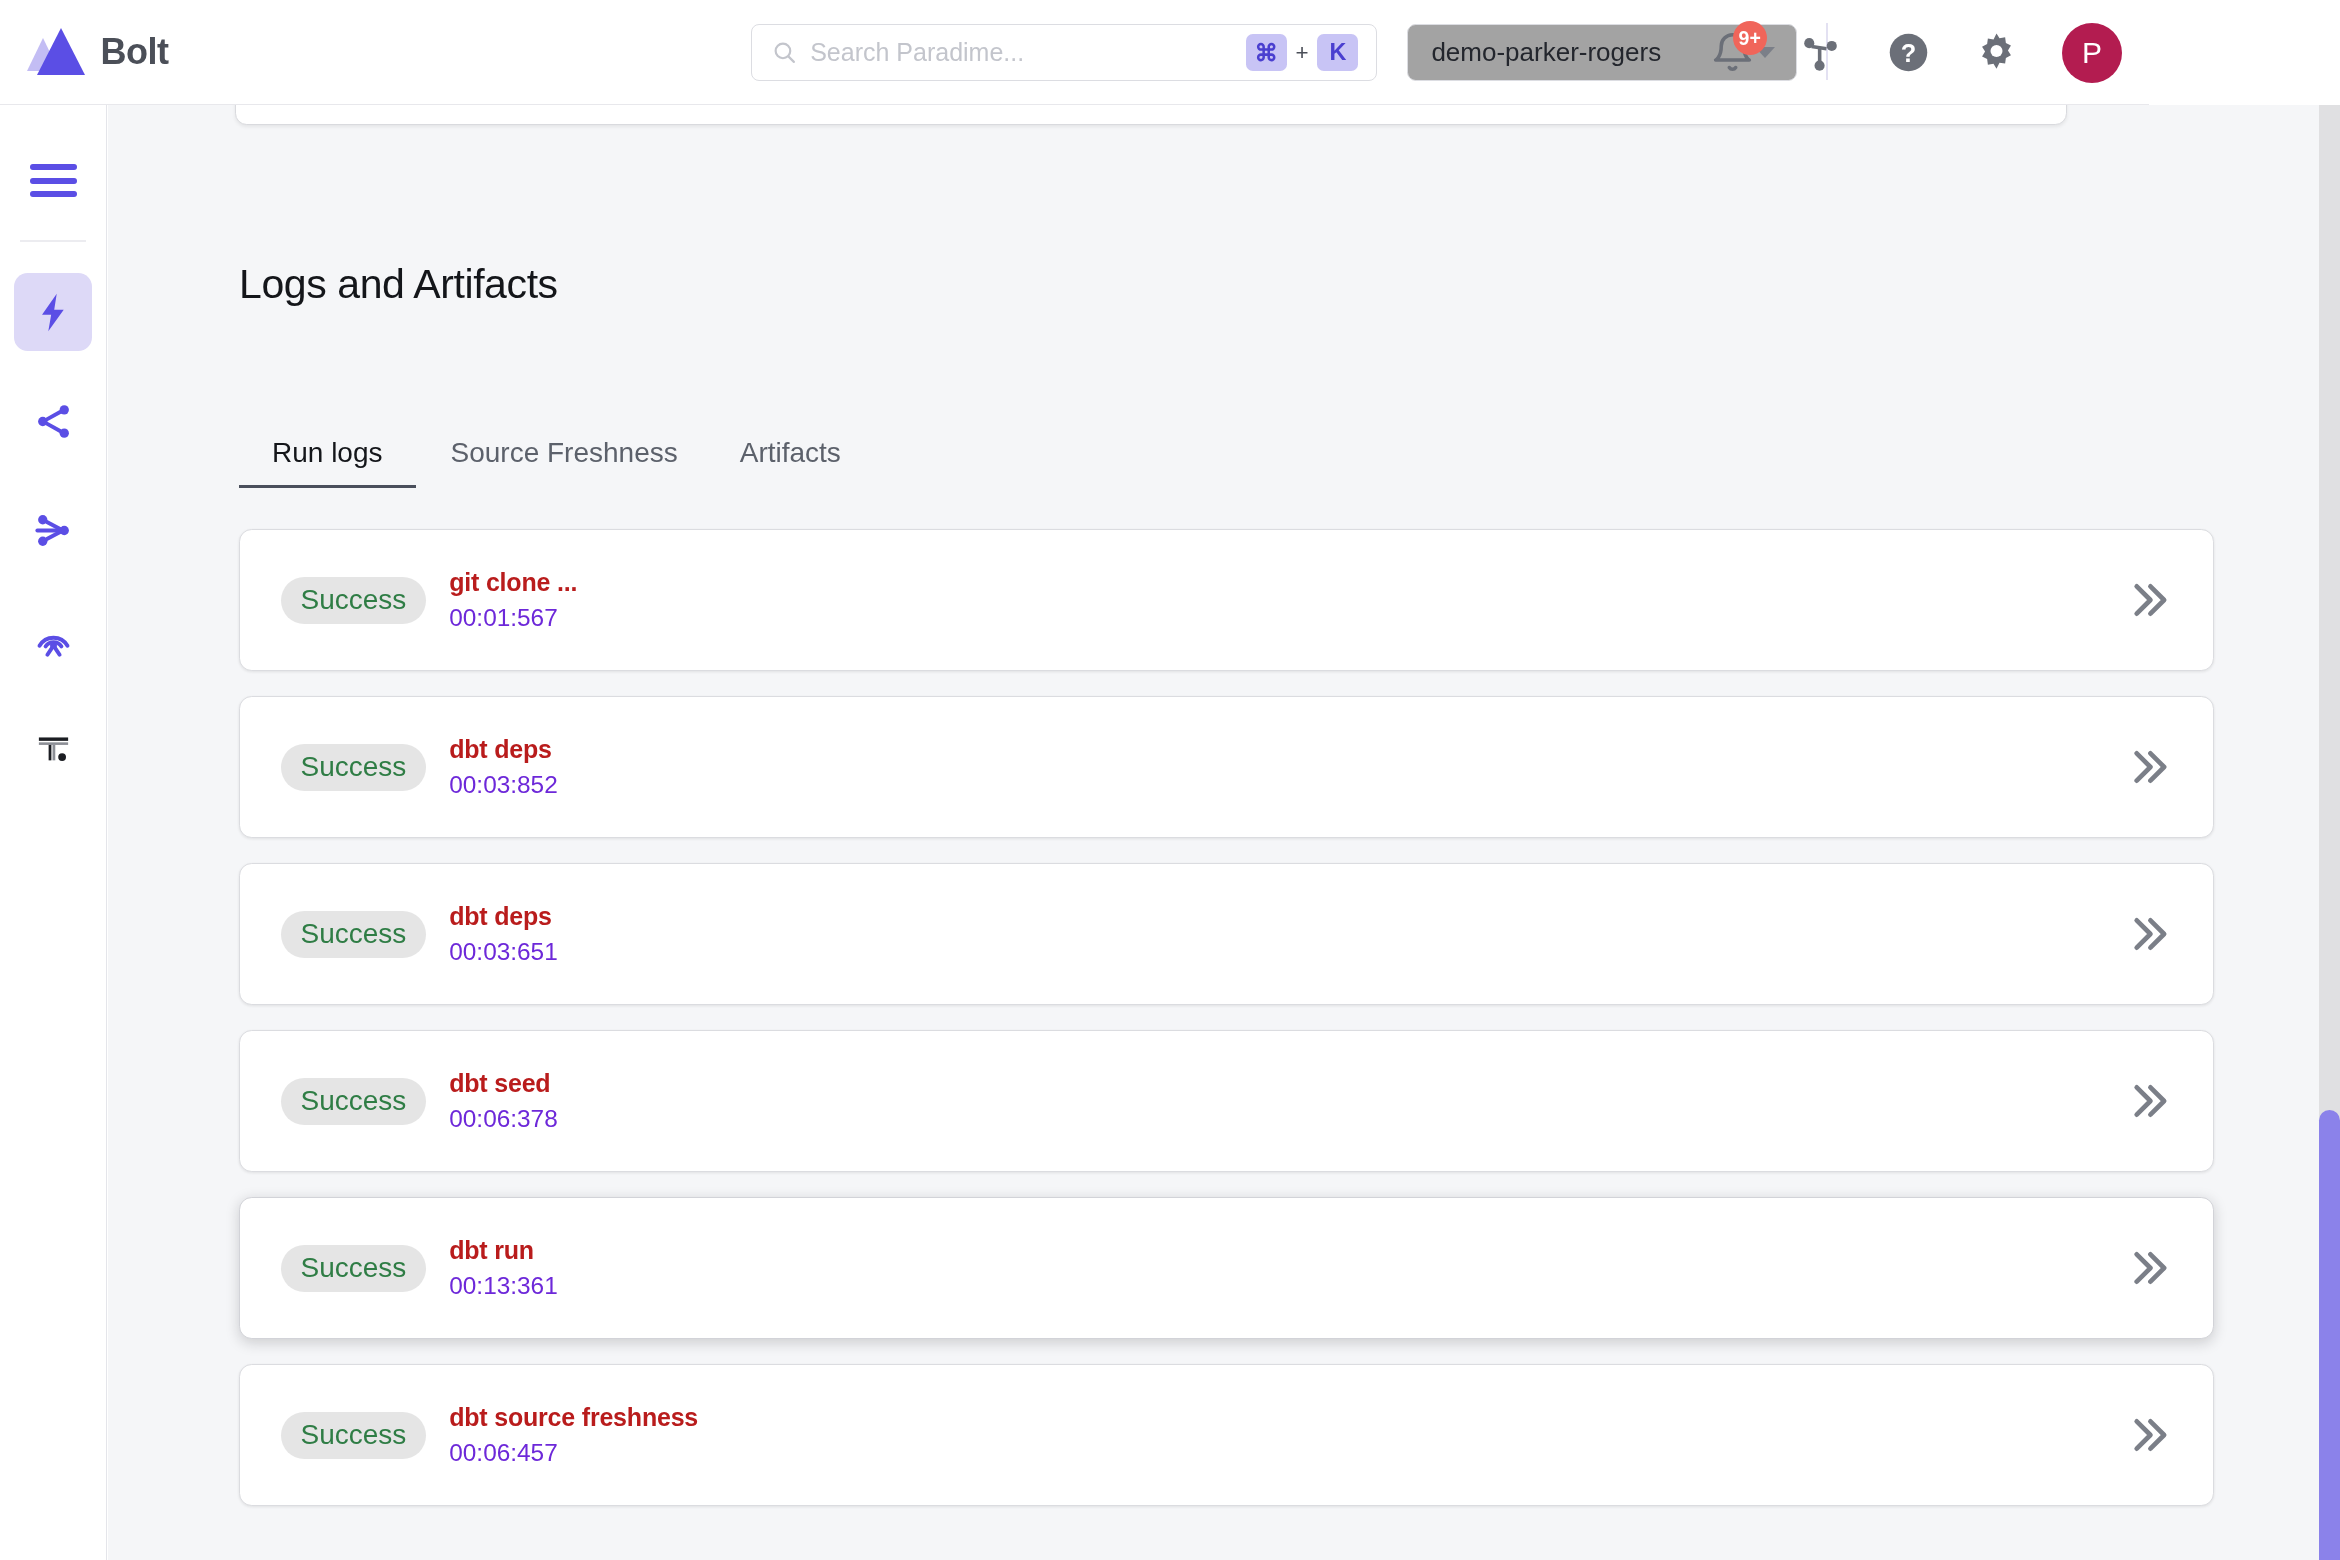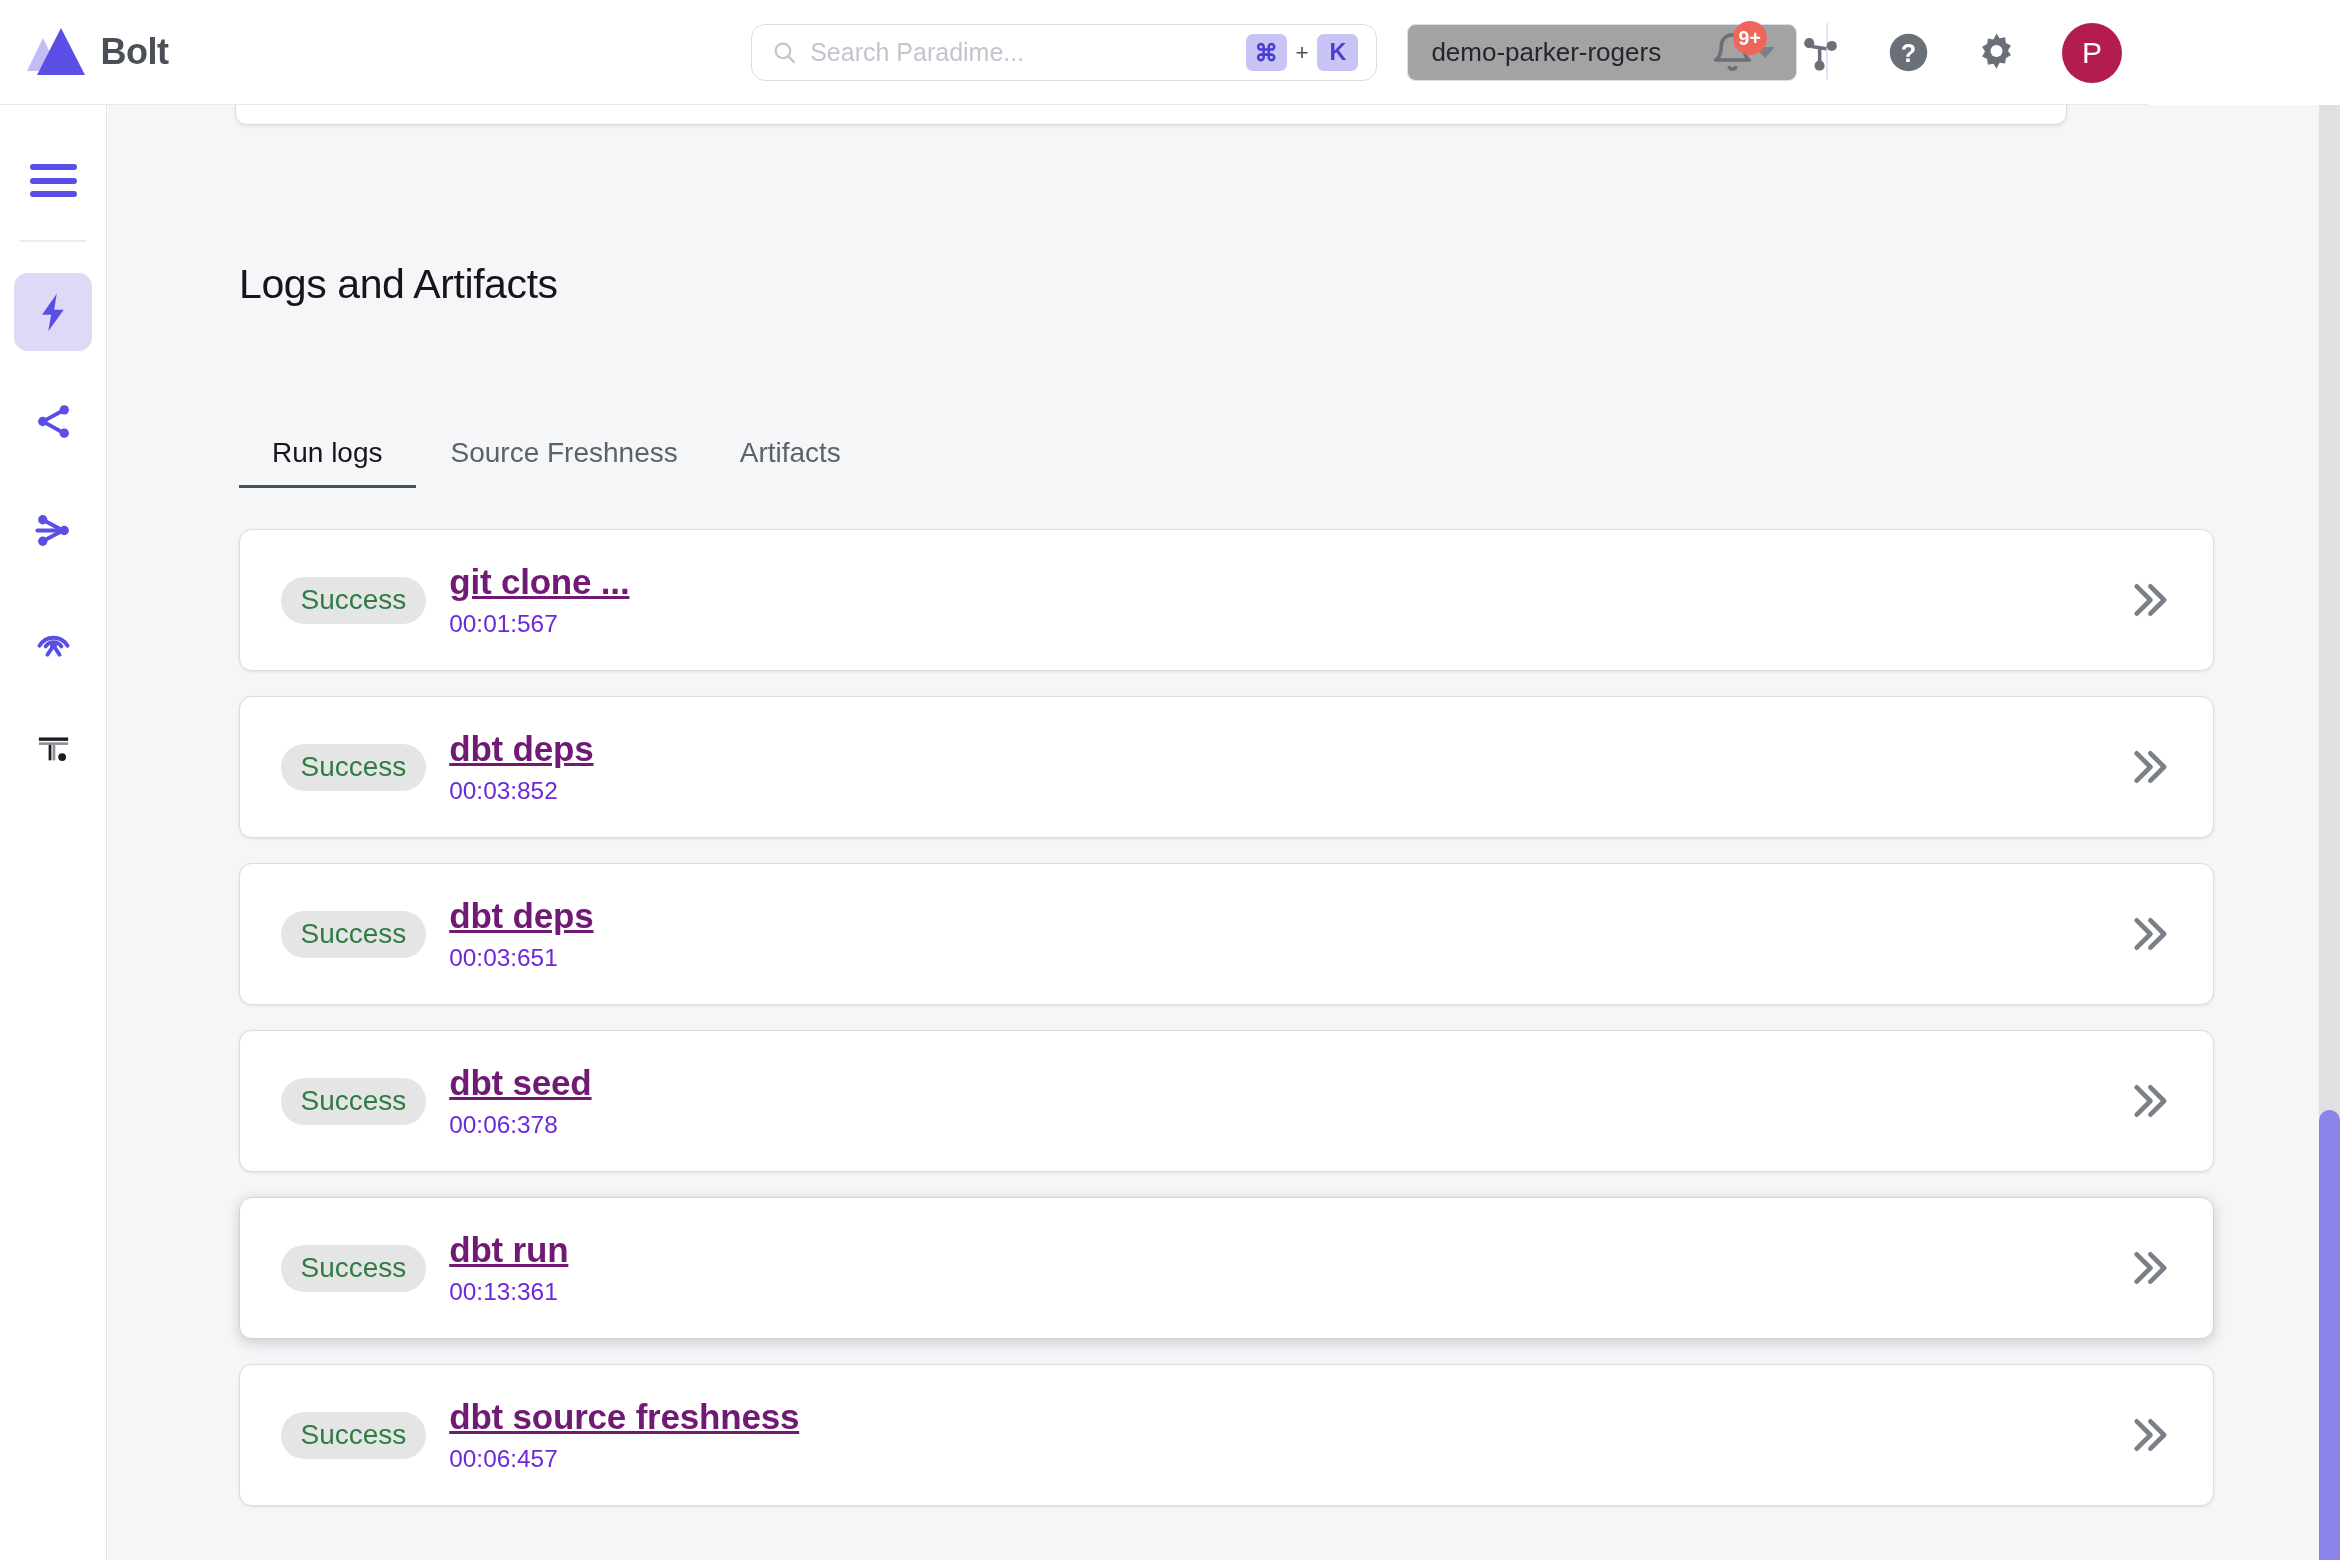--- a/index.html
+++ b/index.html
@@ -36,21 +36,21 @@
     border-bottom: 47px solid #5b4ee5;
   }
   #brand-name {
     margin-left: 15.6px; font-size: 36px; font-weight: 700;
     color: #4b4f58; letter-spacing: -0.5px;
   }
 
   #search-wrap {
     position: absolute; left: 751px; top: 24.4px;
     width: 626px; height: 57px;
-    border: 1px solid #dcdde2; border-radius: 14px;
+    border: 1px solid #dcdde2; border-radius: 8px;
     background: #fff; display: flex; align-items: center;
   }
   #search-icon { margin-left: 19.5px; width: 25px; height: 25px; flex: none; }
   #search-input {
     flex: 1; border: none; outline: none; background: transparent;
     font-family: "Liberation Sans", sans-serif;
     font-size: 25px; color: #4b4f58; margin-left: 13.7px;
   }
   #search-input::placeholder { color: #c3c5cc; }
   .kbd {
@@ -181,22 +181,22 @@
   .status-badge {
     margin-left: 41px; flex: none;
     height: 47px; padding: 0 19.5px;
     border-radius: 23.4px;
     background: #e5e5e5; color: #2f7d45;
     font-size: 28px;
     display: flex; align-items: center; justify-content: center;
   }
   .log-text { margin-left: 23.4px; }
   .log-name {
-    font-size: 35px; font-weight: 700; color: #701a75;
-    letter-spacing: -0.2px; line-height: 1.15; text-decoration: underline;
+    font-size: 25px; font-weight: 700; color: #b91c1c;
+    letter-spacing: -0.2px; line-height: 1.15;
   }
   .log-duration {
     font-size: 24.4px; color: #6d28d9; margin-top: 6.8px;
   }
   .expand-chevron {
     position: absolute; right: 43px; top: 50%;
     transform: translateY(-50%);
     width: 47px; height: 47px; cursor: pointer;
   }
 

